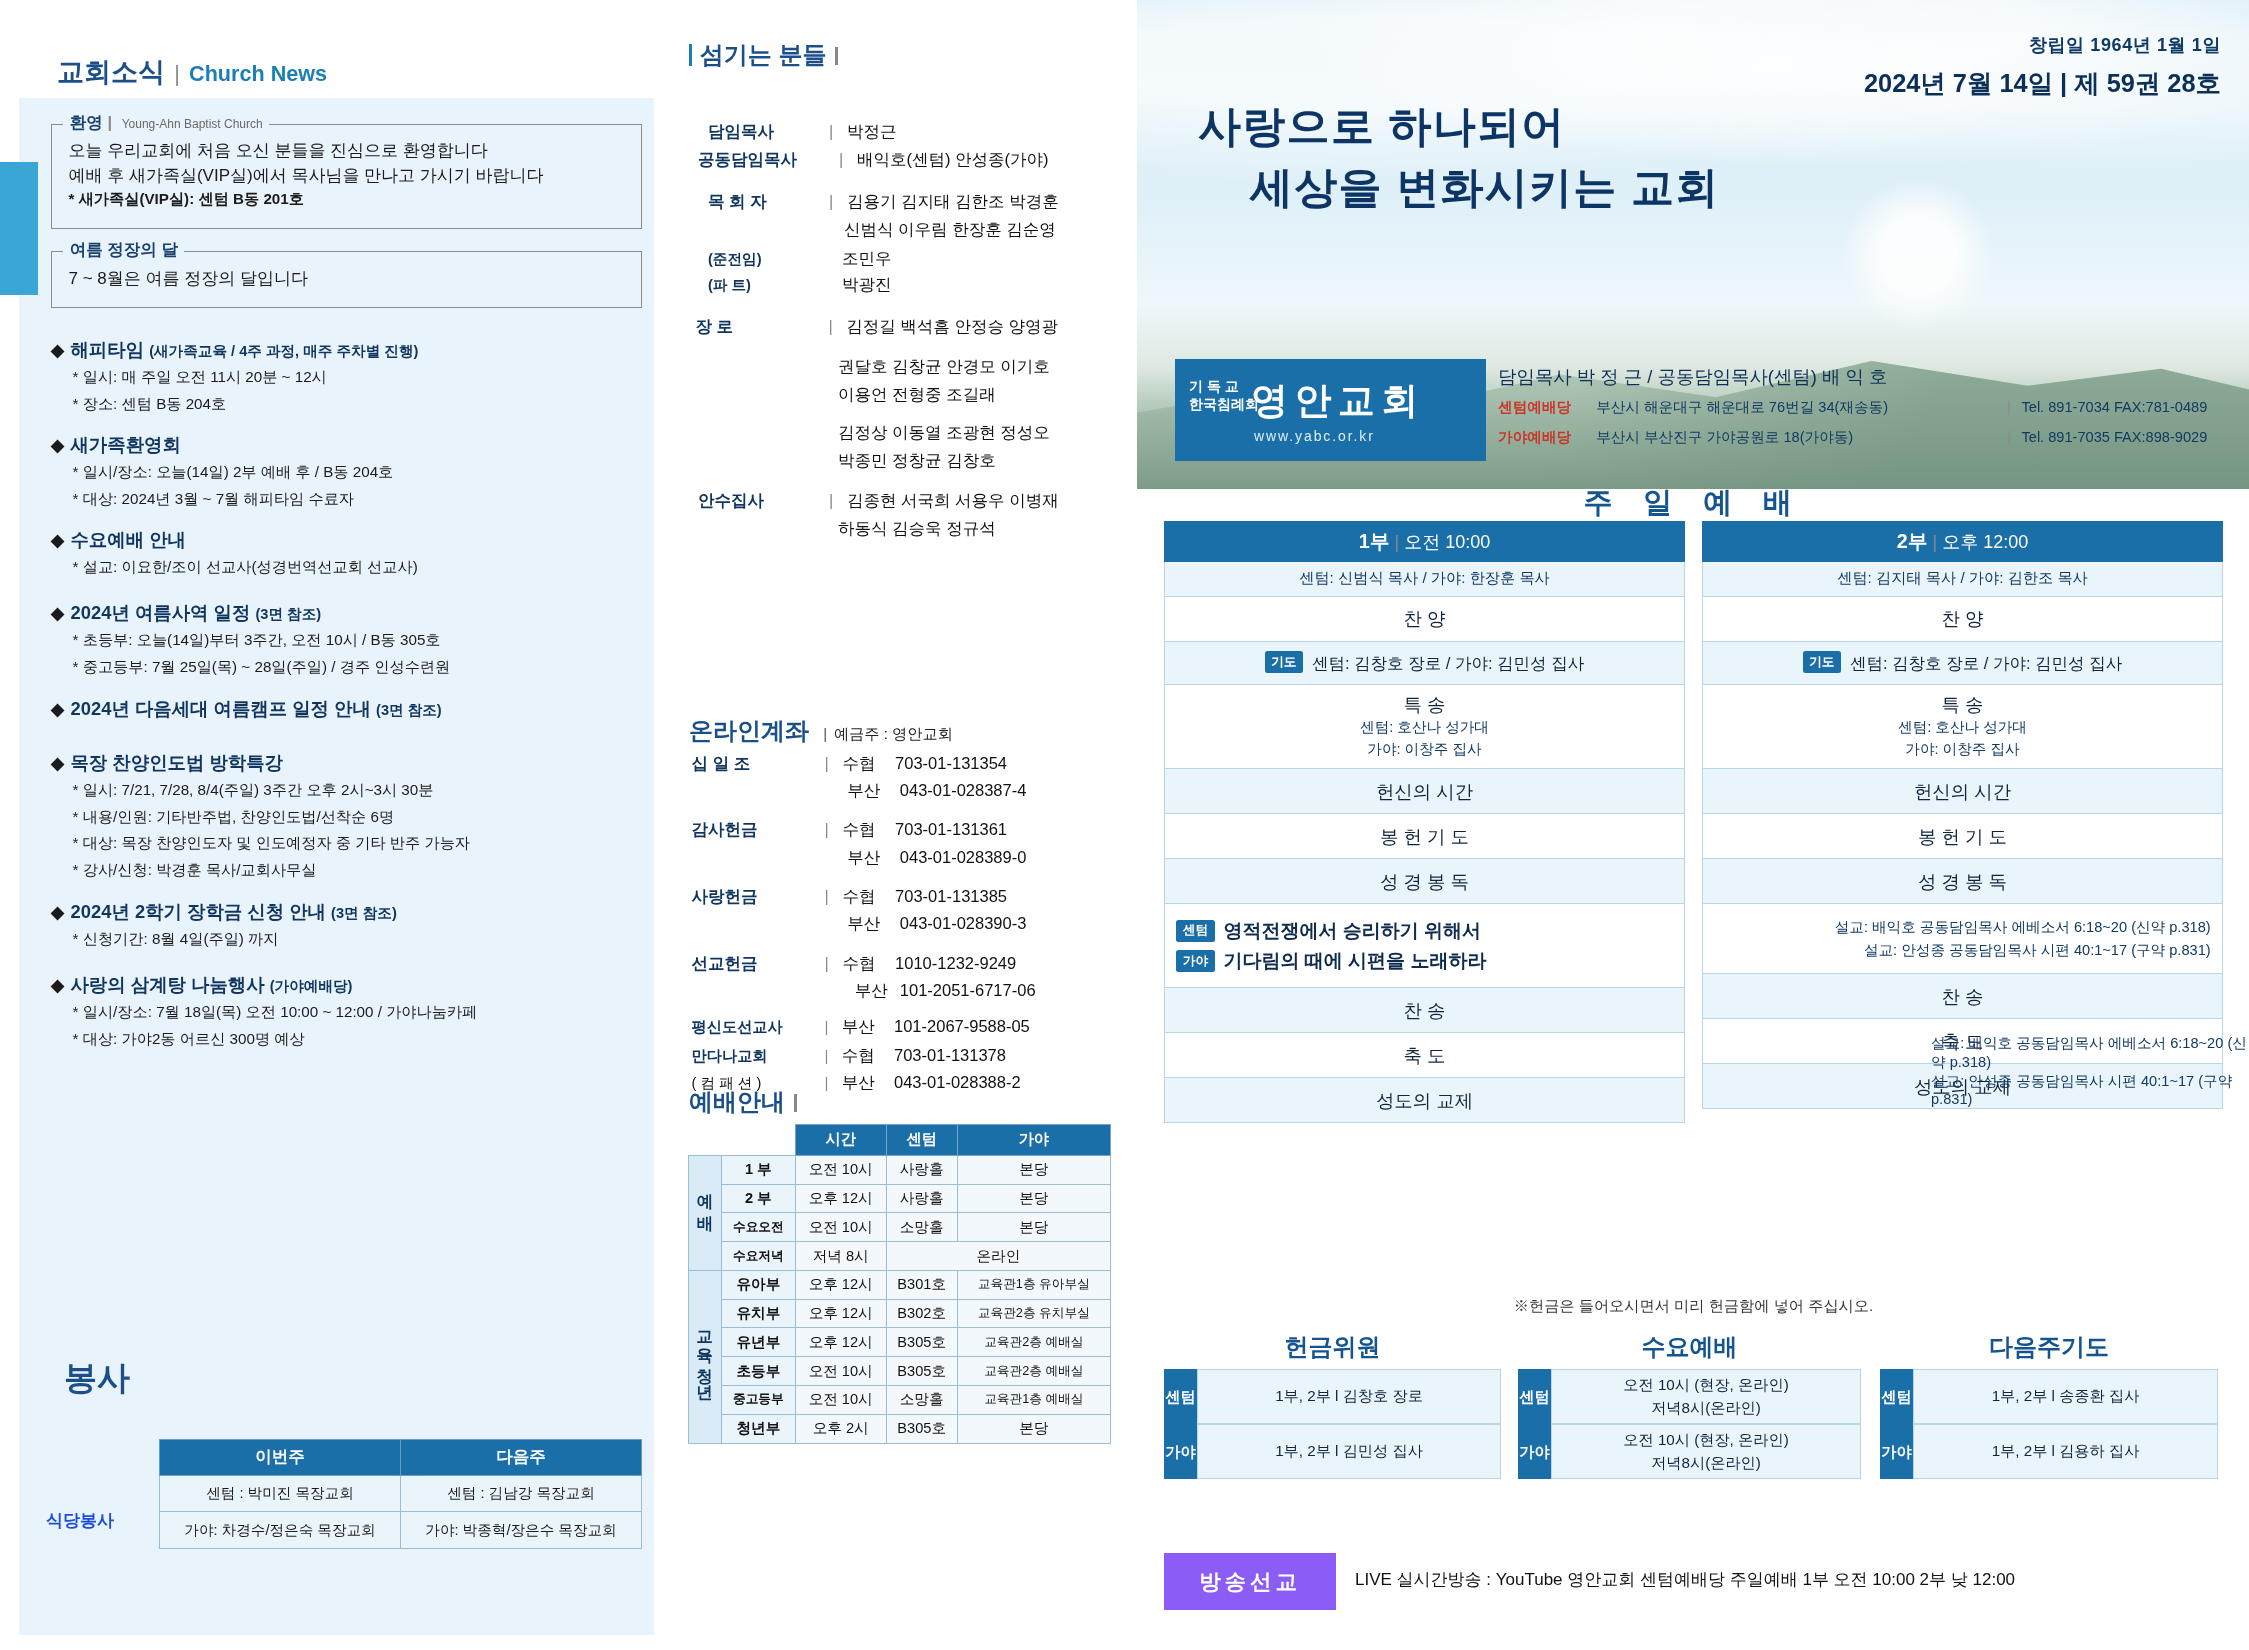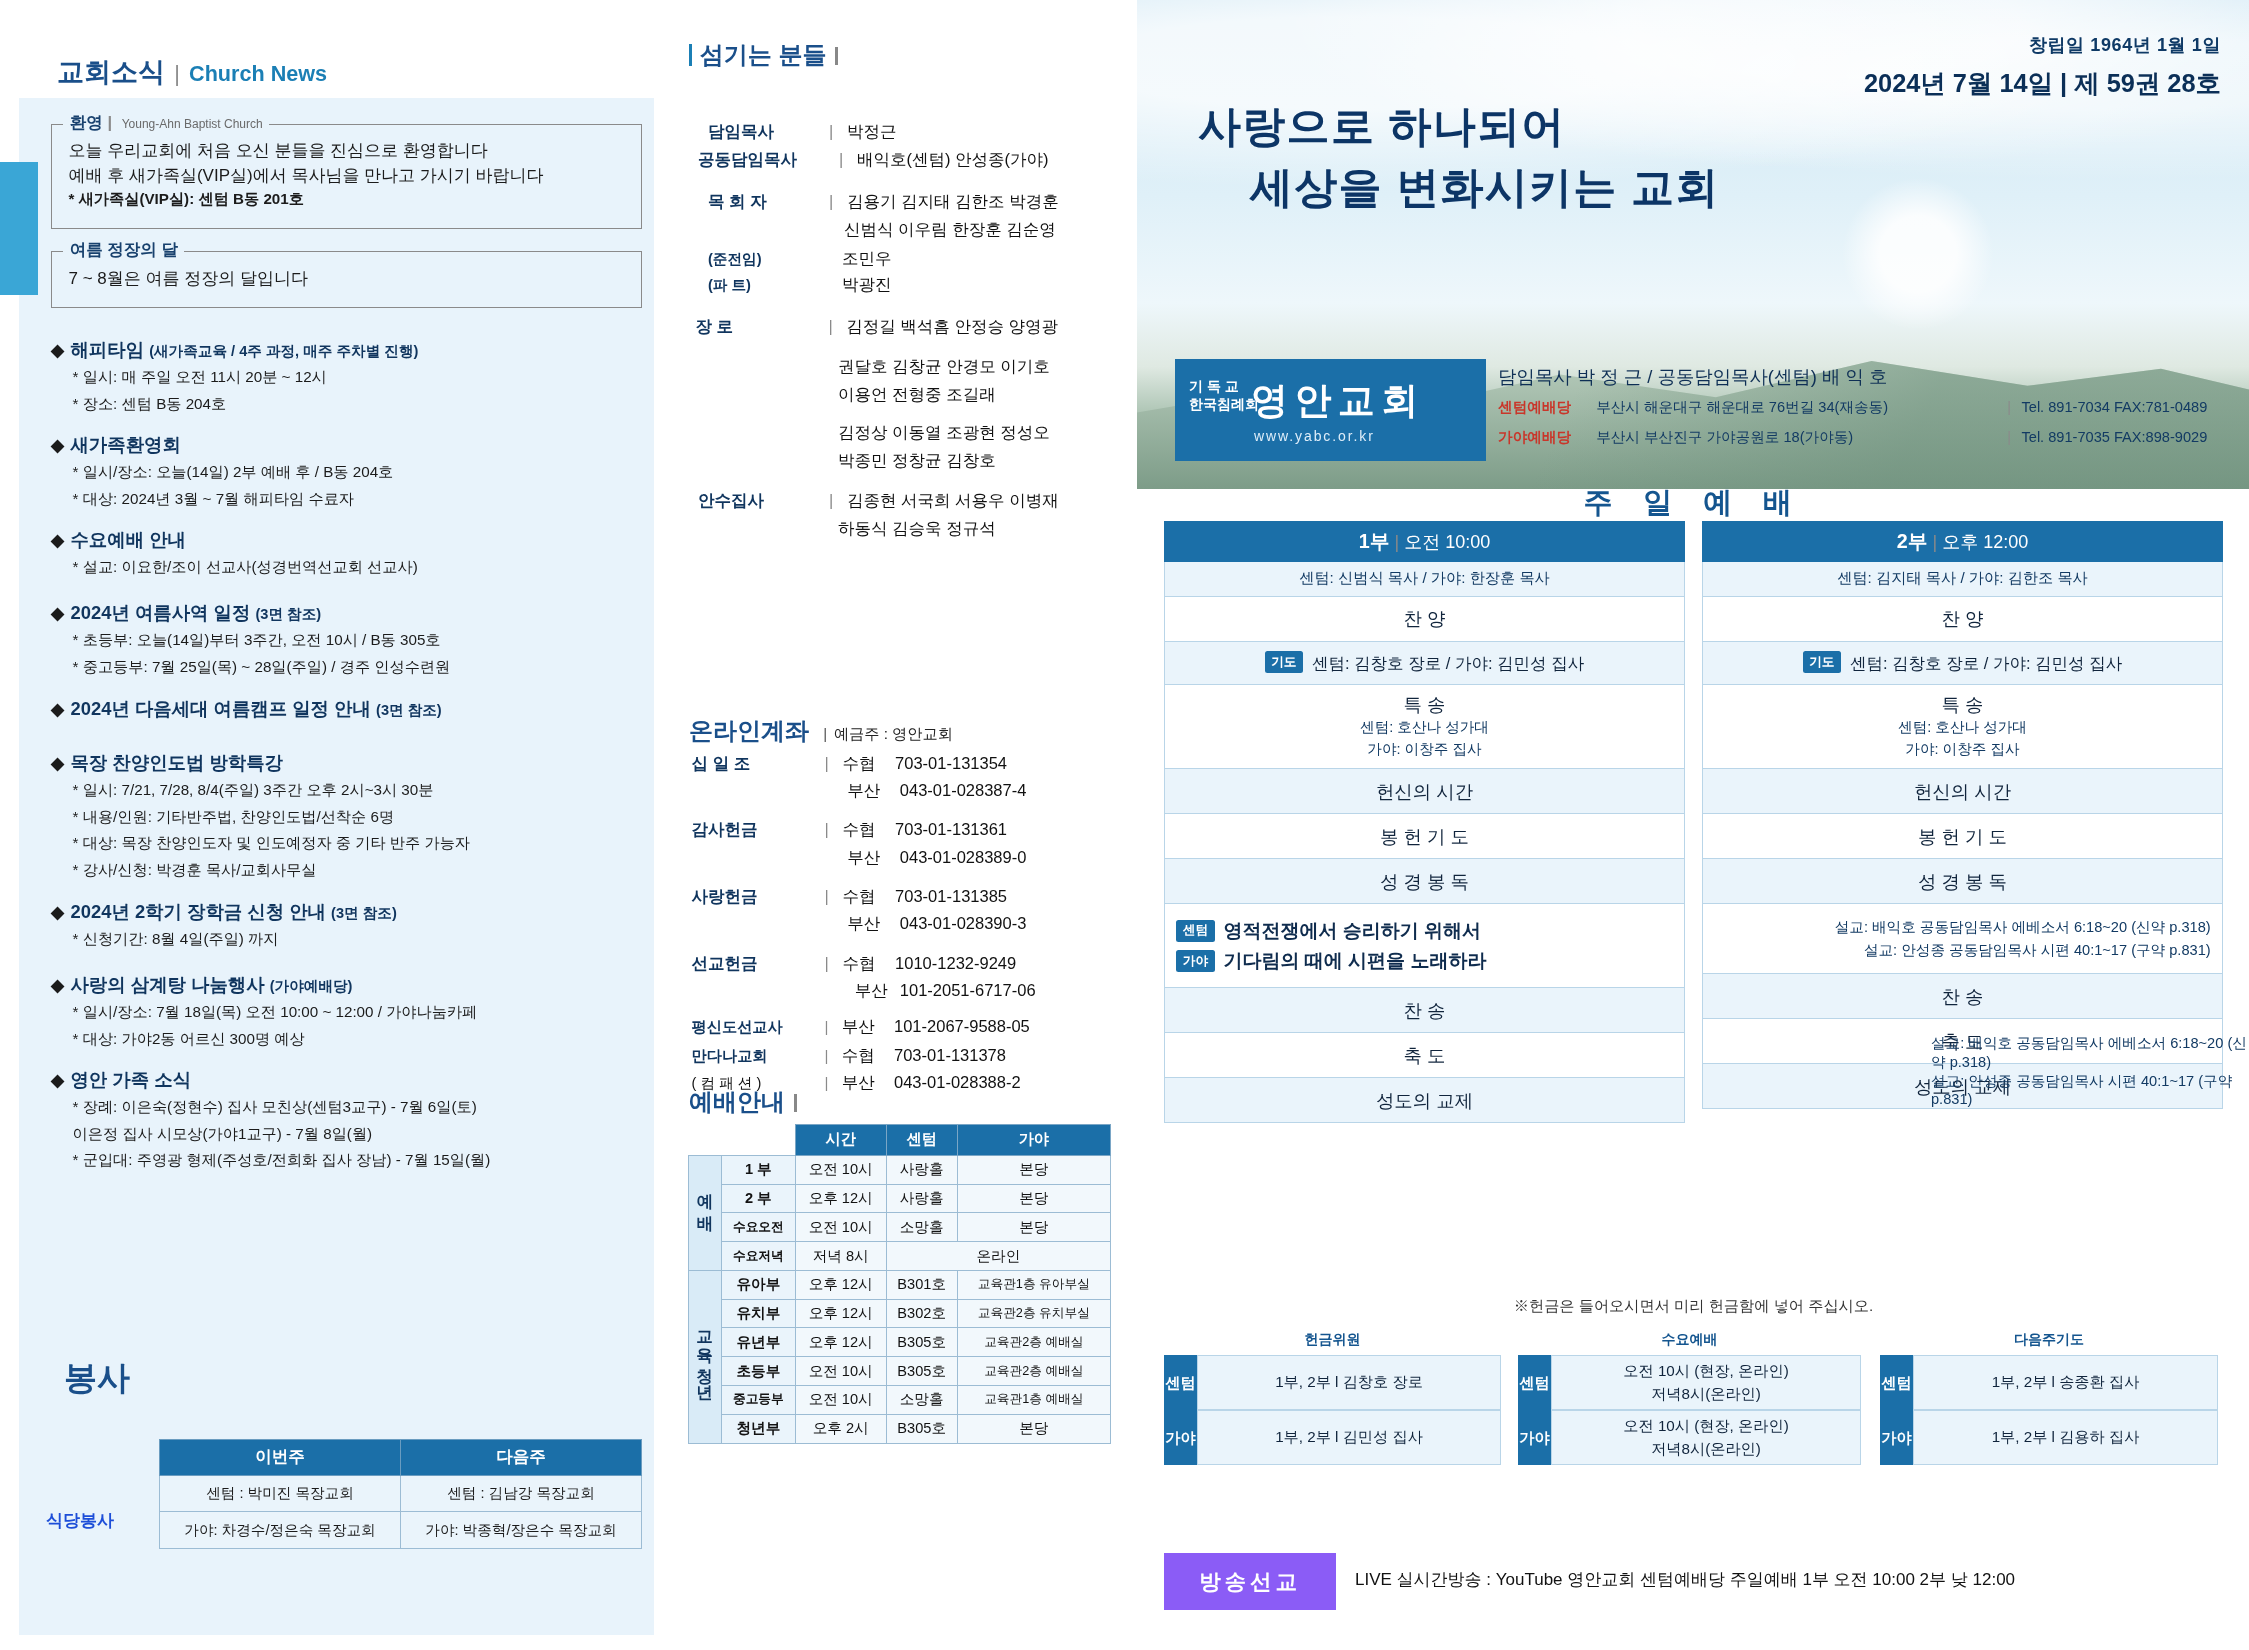--- a/index.html
+++ b/index.html
@@ -123,21 +123,21 @@
   .row.tall { padding:7px 0; }
   .row .small { font-size:14.6px; color:#123a63; display:block; line-height:1.5;}
   .tagpill { display:inline-block; background:#1b6fa8; color:#fff; font-size:12.7px; font-weight:bold; padding:2.5px 6.4px; border-radius:2.5px; vertical-align:3.2px; margin-right:9px;}
   .sermon { text-align:left; padding:9px 11.4px; }
   .sermon .line { display:flex; align-items:center; margin:4.4px 0;}
   .sermon .ttl { font-size:19px; font-weight:bold; color:#0f2c4e; }
   .sermon .meta { font-size:14.6px; color:#123a63; margin-left:auto; text-align:right;}
   #offering-note { position:absolute; left:0; right:0; top:1296px; text-align:center; font-size:15.2px; color:#333; }
 
   .bot-col { position:absolute; top:1331px; }
-  .bot-title { text-align:center; font-size:14px; font-weight:bold; color:#14558f; margin-bottom:6.4px;}
+  .bot-title { text-align:center; font-size:24px; font-weight:bold; color:#14558f; margin-bottom:6.4px;}
   .bot-grid { display:flex; }
   .bot-vert { width:33px; background:#1b6fa8; color:#fff; font-size:15.2px; font-weight:bold; display:flex; align-items:center; justify-content:center; text-align:center; line-height:1.1;}
   .bot-cell { flex:1; border:0.6px solid #b9d5e8; background:#eaf4fb; text-align:center; font-size:15.2px; color:#10243c; display:flex; align-items:center; justify-content:center; }
   .bot-cell .two { line-height:1.5; }
 
   #bcast { position:absolute; left:27px; top:1553px; width:1054px; height:57px; }
   #bcast .badge { position:absolute; left:0; top:0; width:172px; height:57px; background:#8b5cf6; color:#fff; font-size:21.6px; font-weight:bold; display:flex; align-items:center; justify-content:center; letter-spacing:3.8px;}
   #bcast .txt { position:absolute; left:191px; top:15.2px; font-size:17px; color:#111; }
 </style>
 </head>
@@ -212,26 +212,20 @@
     <div class="hd"><span class="dia">◆</span><span>2024년 2학기 장학금 신청 안내</span> <span class="sub">(3면 참조)</span></div>
     <div class="ln">* 신청기간: 8월 4일(주일) 까지</div>
   </div>
 
   <div class="item" style="top:972px;">
     <div class="hd"><span class="dia">◆</span><span>사랑의 삼계탕 나눔행사</span> <span class="sub">(가야예배당)</span></div>
     <div class="ln">* 일시/장소: 7월 18일(목) 오전 10:00 ~ 12:00 / 가야나눔카페</div>
     <div class="ln">* 대상: 가야2동 어르신 300명 예상</div>
   </div>
 
-  <div class="item" style="top:1067px;">
-    <div class="hd"><span class="dia">◆</span><span>영안 가족 소식</span></div>
-    <div class="ln">* 장례: 이은숙(정현수) 집사 모친상(센텀3교구) - 7월 6일(토)</div>
-    <div class="ln">   이은정 집사 시모상(가야1교구) - 7월 8일(월)</div>
-    <div class="ln">* 군입대: 주영광 형제(주성호/전희화 집사 장남) - 7월 15일(월)</div>
-  </div>
 
   <div id="bongsa-label">봉사</div>
   <div id="bongsa-sub">식당봉사</div>
   <table id="bongsa">
     <tbody>
         <tr>
       <th>이번주</th>
       <th>다음주</th>
     </tr>
     <tr>

